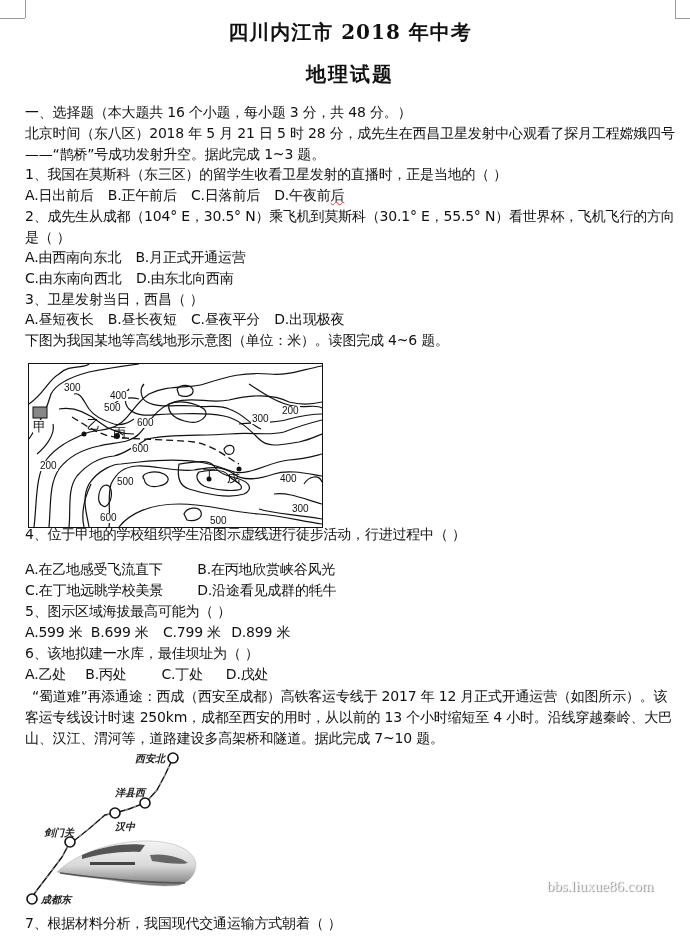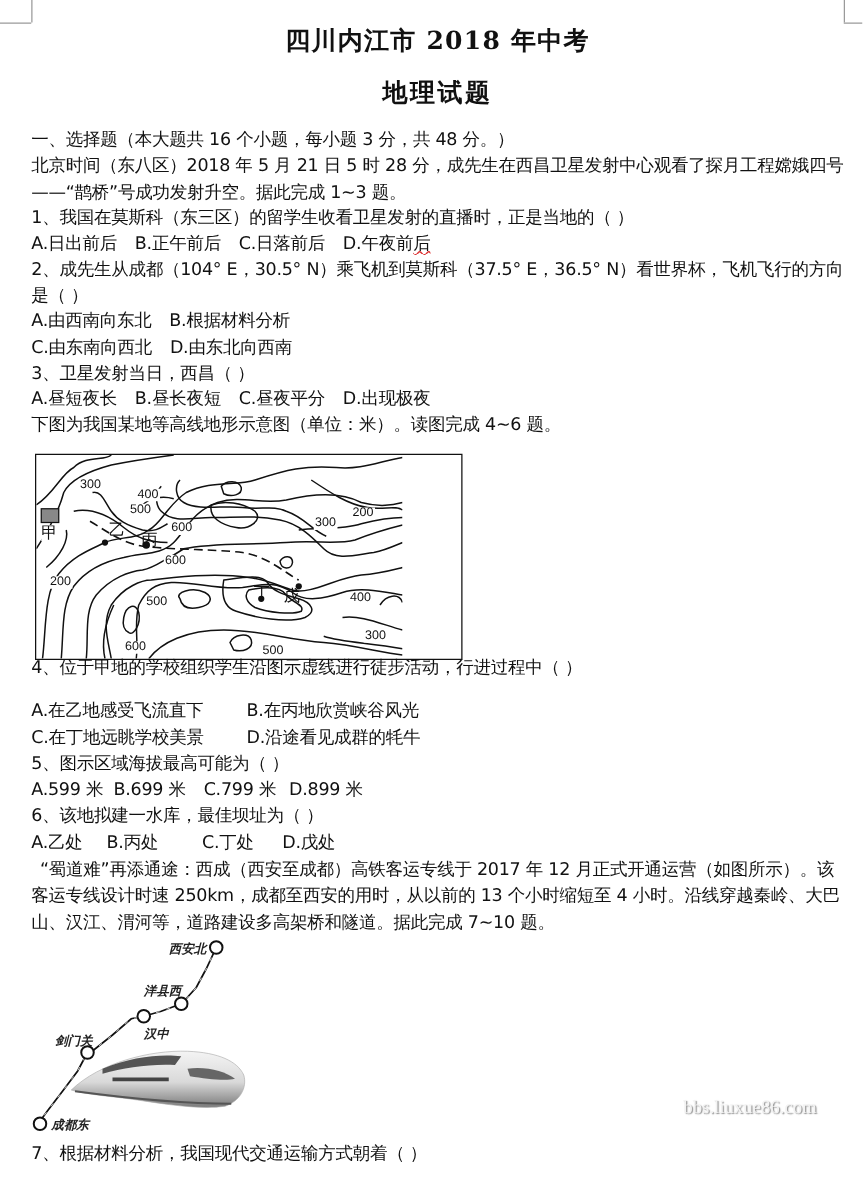--- a/index.html
+++ b/index.html
@@ -10,21 +10,21 @@
   .crop-tl-h { left: 0; top: 18px; width: 25px; border-width: 1px 0 0 0; }
   .crop-tr-v { left: 675px; top: 0; height: 18px; border-width: 0 0 0 1px; }
   .crop-tr-h { left: 675px; top: 18px; width: 15px; border-width: 1px 0 0 0; }
   .title1 { position: absolute; top: 19px; left: 0; width: 700px; text-align: center;
             font-family: "DejaVu Serif", "Liberation Serif", serif; font-weight: bold; font-size: 20px; letter-spacing: 1px; }
   .title2 { position: absolute; top: 61px; left: 0; width: 700px; text-align: center;
             font-family: "DejaVu Serif", "Liberation Serif", serif; font-weight: bold; font-size: 20px; letter-spacing: 2px; }
   .line { position: absolute; left: 25px; font-size: 14px; line-height: 20px; white-space: nowrap; letter-spacing: -0.2px; }
   .opt-gap { display: inline-block; width: 10px; }
   .squiggle { text-decoration: underline wavy #d33; text-decoration-thickness: 1px; }
-  .map-box { position: absolute; left: 28px; top: 363px; width: 293px; height: 163px; border: 1.5px solid #111; background: #fff; overflow: hidden; padding-left: 47px; }
+  .map-box { position: absolute; left: 28px; top: 363px; width: 293px; height: 163px; border: 1.5px solid #111; background: #fff; overflow: hidden; }
   .map-box svg { position: absolute; left: 0; top: 0; }
   .map-label { position: absolute; font-family: "Liberation Sans", sans-serif; font-size: 10px; color: #111; background: #fff; padding: 0 1px; line-height: 10px; }
   .place-label { position: absolute; font-size: 13px; color: #111; line-height: 13px; background: #fff; }
   .rail { position: absolute; left: 20px; top: 745px; width: 200px; height: 165px; font-style: italic; }
   .station-label { position: absolute; font-size: 10px; font-weight: bold; color: #222; white-space: nowrap; }
   .watermark { position: absolute; left: 520px; top: 877px; width: 160px; height: 60px; text-align: center; }
   .wm-big { font-size: 34px; font-weight: bold; color: #f3f3f3; letter-spacing: 2px;
             text-shadow: 1px 1px 1px #9a9a9a, -1px -1px 0 #d8d8d8; line-height: 36px; }
   .wm-small { font-size: 15px; color: #f3f3f3; text-shadow: 1px 1px 1px #8a8a8a; line-height: 18px; font-family: Liberation Serif, serif; }
 </style>
@@ -44,25 +44,25 @@
 <div class="line" style="top:144px">——“鹊桥”号成功发射升空。据此完成 1~3 题。</div>
 
 <div class="line" style="top:164px">1、我国在莫斯科（东三区）的留学生收看卫星发射的直播时，正是当地的（  ）</div>
 <div class="line" style="top:185px">
   <span>A.日出前后</span><span class="opt-gap"></span>
   <span>B.正午前后</span><span class="opt-gap"></span>
   <span>C.日落前后</span><span class="opt-gap"></span>
   <span>D.午夜前</span><span class="squiggle">后</span>
 </div>
 
-<div class="line" style="top:206px">2、成先生从成都（104° E，30.5° N）乘飞机到莫斯科（37.5° E，36.5° N）看世界杯，飞机飞行的方向</div>
+<div class="line" style="top:206px">2、成先生从成都（104° E，30.5° N）乘飞机到莫斯科（30.1° E，55.5° N）看世界杯，飞机飞行的方向</div>
 <div class="line" style="top:227px">是（      ）</div>
 <div class="line" style="top:247px">
   <span>A.由西南向东北</span><span class="opt-gap"></span>
-  <span>B.根据材料分析</span>
+  <span>B.月正式开通运营</span>
 </div>
 <div class="line" style="top:268px">
   <span>C.由东南向西北</span><span class="opt-gap"></span>
   <span>D.由东北向西南</span>
 </div>
 
 <div class="line" style="top:289px">3、卫星发射当日，西昌（   ）</div>
 <div class="line" style="top:309px">
   <span>A.昼短夜长</span><span class="opt-gap"></span>
   <span>B.昼长夜短</span><span class="opt-gap"></span>

